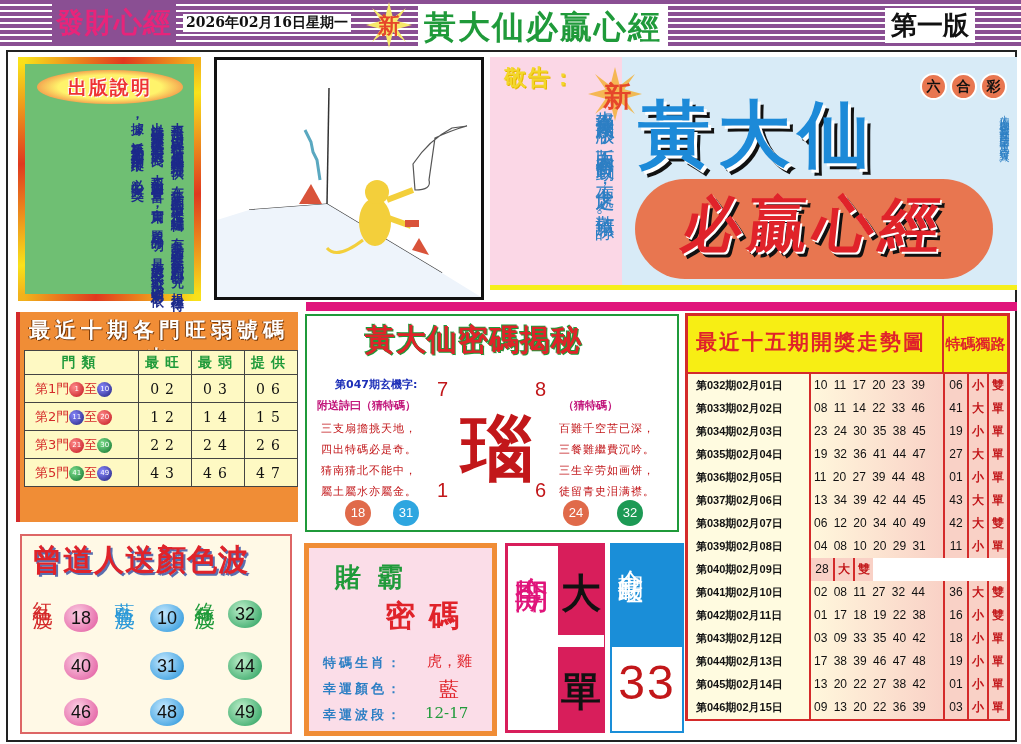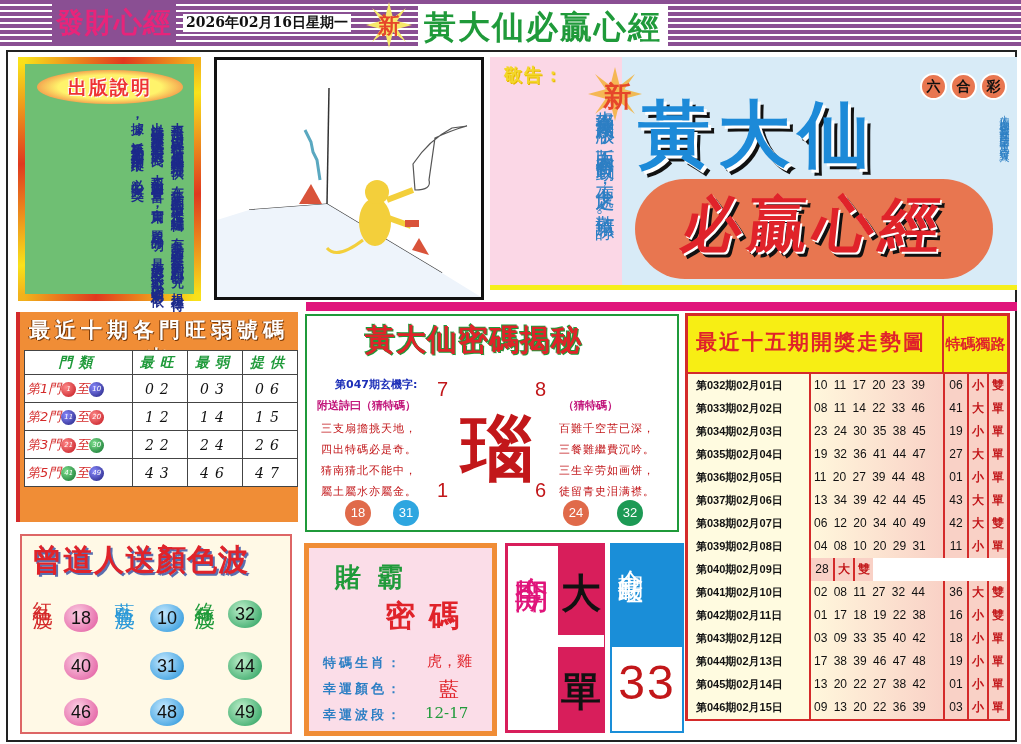--- a/index.html
+++ b/index.html
@@ -16,39 +16,39 @@
 
 #pub{left:18px;top:57px;width:183px;height:244px;background:#6fbf73;border:7px solid;border-image:linear-gradient(135deg,#f9e21a,#e0391f,#f9e21a,#e0391f,#f9e21a) 1;}
 #pub .oval{left:12px;top:6px;width:146px;height:34px;border-radius:50%;background:radial-gradient(ellipse,#fff36b 50%,#e63a2a 100%);}
 #pub .oval span{display:block;text-align:center;font-size:19px;font-weight:bold;color:#e33;line-height:34px;letter-spacing:2px;text-shadow:1px 1px 0 #fff,-1px -1px 0 #fff;}
 #pub .body{left:14px;top:48px;width:148px;height:180px;writing-mode:vertical-rl;font-size:13px;line-height:20px;color:#1c2a8a;font-weight:bold;font-family:"DejaVu Serif",serif;letter-spacing:3px;}
 
 #ill{left:214px;top:57px;width:270px;height:243px;border:3px solid #111;background:#fff;}
 
 #notice{left:490px;top:57px;width:527px;height:228px;background:#d8ebf7;}
 #notice .pink{left:0;top:0;width:132px;height:228px;background:#fbd7e6;}
-#notice .warn{left:14px;top:6px;font-size:18px;font-weight:bold;color:#f3d72a;text-shadow:1px 1px 0 #e6b600;font-family:"DejaVu Serif",serif;letter-spacing:2px;}
+#notice .warn{left:14px;top:6px;font-size:22px;font-weight:bold;color:#f3d72a;text-shadow:1px 1px 0 #e6b600;font-family:"DejaVu Serif",serif;letter-spacing:2px;}
 #notice .msg{left:10px;top:38px;width:118px;height:188px;writing-mode:vertical-rl;font-size:19px;line-height:24px;color:#2d7fc4;font-family:"DejaVu Serif",serif;letter-spacing:2px;}
 #notice .burst2{left:98px;top:10px;width:54px;height:54px;}
 #notice .big1{left:148px;top:30px;font-size:72px;font-weight:bold;color:#1d8ad8;text-shadow:3px 3px 0 #fff,6px 6px 0 #111;letter-spacing:8px;font-family:"DejaVu Sans",sans-serif;}
 #notice .pill{left:145px;top:122px;width:358px;height:100px;border-radius:50px;background:#e87650;}
 #notice .big2{left:192px;top:128px;font-size:60px;font-weight:bold;color:#e0232a;text-shadow:2px 2px 0 #fff,5px 5px 0 #111;letter-spacing:6px;transform:skewX(-6deg);}
 #notice .lhc{left:430px;top:16px;display:flex;gap:3px;}
 #notice .lhc span{display:inline-block;width:27px;height:27px;border-radius:50%;background:#e87650;border:2px solid #fff;font-size:14px;font-weight:bold;text-align:center;line-height:23px;color:#111;}
 #notice .side{left:415px;top:50px;width:106px;height:95px;writing-mode:vertical-rl;font-size:10px;line-height:14px;color:#2d7fc4;letter-spacing:2px;}
 #stripeY{left:490px;top:285px;width:527px;height:5px;background:#f6ef1c;}
 #stripeP{left:306px;top:302px;width:711px;height:9px;background:#e0157b;}
 
 #zones{left:16px;top:312px;width:282px;height:210px;background:#f08d36;border-left:4px solid #d42a2a;}
 #zones .ttl{left:0;top:4px;width:278px;text-align:center;font-size:21px;font-weight:bold;color:#fff;text-shadow:1px 1px 0 #7a3b0b,-1px 0 0 #7a3b0b;letter-spacing:5px;}
-#zones table{position:absolute;left:4px;top:38px;width:274px;border-collapse:collapse;background:#ffffff;font-style:italic;}
+#zones table{position:absolute;left:4px;top:38px;width:274px;border-collapse:collapse;background:#fef9c3;}
 #zones td,#zones th{border:1.5px solid #444;height:28px;text-align:center;font-size:14px;}
 #zones th{color:#1f9a3a;font-weight:bold;letter-spacing:6px;height:24px;}
 #zones td.num{font-family:"DejaVu Serif",serif;letter-spacing:6px;color:#111;}
-#zones td.lbl{color:#d42a2a;font-size:13px;text-align:left;padding-left:2px;white-space:nowrap;}
+#zones td.lbl{color:#d42a2a;font-size:13px;text-align:left;padding-left:10px;white-space:nowrap;}
 .ball{display:inline-block;width:15px;height:15px;border-radius:50%;vertical-align:middle;font-size:7px;color:#fff;text-align:center;line-height:15px;}
 .b-red{background:radial-gradient(circle at 35% 35%,#ff8a8a,#c1121a);}
 .b-blue{background:radial-gradient(circle at 35% 35%,#8a8aff,#1d1d7a);}
 .b-green{background:radial-gradient(circle at 35% 35%,#7ee08e,#0d6e2a);}
 
 #secret{left:305px;top:314px;width:374px;height:218px;border:2px solid #1f9a3a;background:#fff;}
 #secret .ttl{left:58px;top:4px;font-size:30px;font-weight:bold;color:#e0232a;text-shadow:1px 1px 0 #1f9a3a,-1px -1px 0 #1f9a3a;letter-spacing:1px;}
 #secret .issue{left:28px;top:61px;font-size:11px;font-weight:bold;color:#1d2fb8;}
 #secret .poemlbl{left:10px;top:82px;font-size:11px;color:#c2177b;font-weight:bold;font-family:"DejaVu Serif",serif;}
 #secret .poem{left:14px;top:102px;font-size:11px;line-height:21px;color:#c2171a;font-family:"DejaVu Serif",serif;letter-spacing:1px;}
@@ -99,20 +99,21 @@
 <body>
 
 <div id="hdr" class="abs">
   <span class="abs brand">發財心經</span>
   <span class="abs date">2026年02月16日星期一</span>
   <svg class="abs burst" viewBox="0 0 46 46">
     <polygon points="23,0 27,16 40,6 31,19 46,23 31,27 40,40 27,30 23,46 19,30 6,40 15,27 0,23 15,19 6,6 19,16" fill="#f6e96a"></polygon>
     <text x="23" y="31" font-size="22" text-anchor="middle" fill="#e6462a" font-weight="bold">新</text>
   </svg>
   <span class="abs title">黃大仙必贏心經</span>
+  <span class="abs edition">第一版</span>
 </div>
 
 <div id="frame" class="abs"></div>
 
 <div id="pub" class="abs">
   <div class="abs oval">
       <span>出版說明</span>
     </div>
   <div class="abs body">本報是由忠深社群信息集團特約提供，在李大師的指導下進行編輯，有李大師經過多年的精心研究，規律得出準確數據提供給廣大彩民，本報內容豐富，實用，題尾分明，是廣大彩民必不可少的博彩依據，祇要您期期跟蹤，必中大獎。</div>
 </div>

